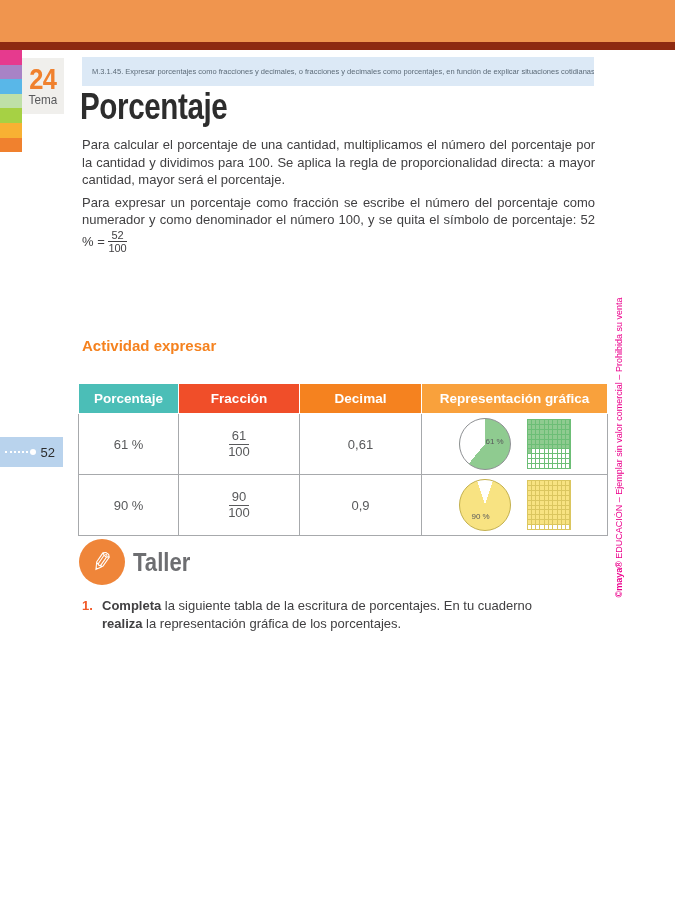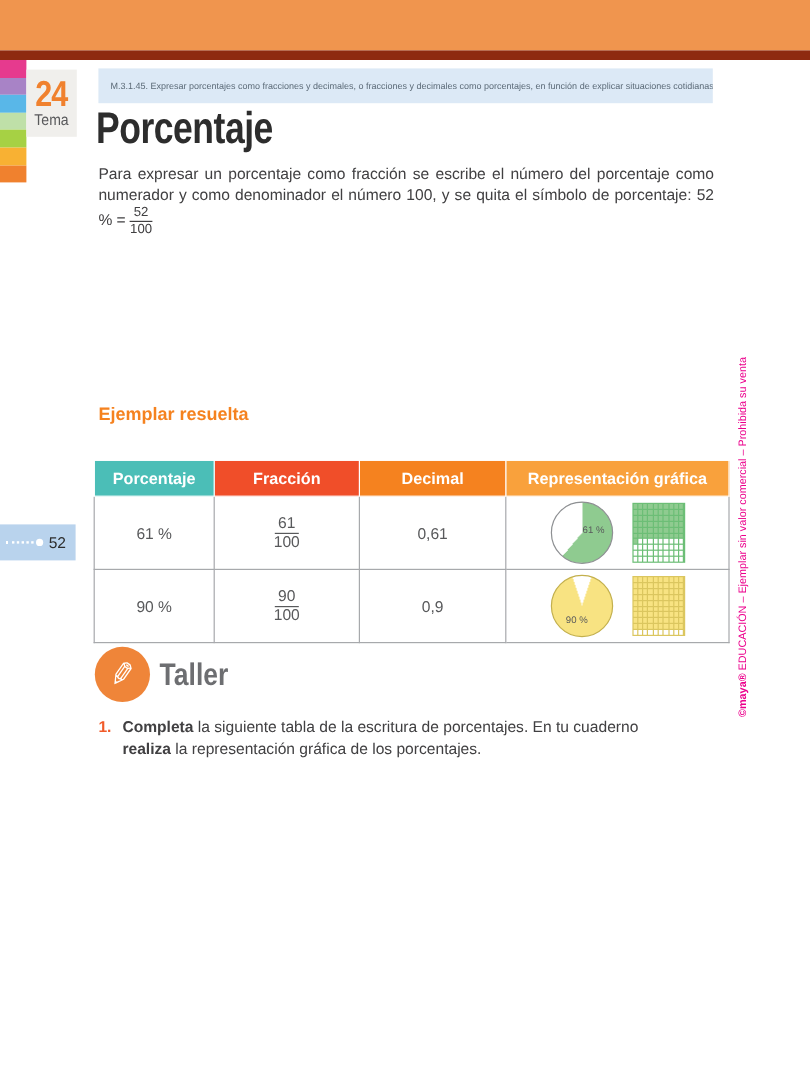--- a/index.html
+++ b/index.html
@@ -96,27 +96,28 @@
     <div class="tema-word">Tema</div>
   </div>
 
   <div class="standard-box">
     <span>M.3.1.45. Expresar porcentajes como fracciones y decimales, o fracciones y decimales como porcentajes, en función de explicar situaciones cotidianas.</span>
   </div>
 
   <div class="page-title">Porcentaje</div>
 
   <div class="intro">
+    <p>Para calcular el porcentaje de una cantidad, multiplicamos el número del porcentaje por la cantidad y dividimos para 100. Se aplica la regla de proporcionalidad directa: a mayor cantidad, mayor será el porcentaje.</p>
     <p><span>Para expresar un porcentaje como fracción se escribe el número del porcentaje como numerador y como denominador el número 100, y se quita el símbolo de porcentaje: 52 % = </span><span class="frac small">
           <span class="num">52</span>
           <span class="den">100</span>
         </span></p>
   </div>
 
-  <div class="act-heading">Ejemplar resuelta</div>
+  <div class="act-heading">Actividad expresar</div>
 
   <table class="tbl1">
     <thead>
         <tr>
           <th style="background: rgb(75, 190, 183); width: 97px;">Porcentaje</th>
           <th style="background: rgb(240, 78, 41); width: 118px;">Fracción</th>
           <th style="background: rgb(245, 130, 31); width: 119px;">Decimal</th>
           <th style="background: rgb(249, 161, 60); width: 183px;">Representación gráfica</th>
         </tr>
       </thead>

